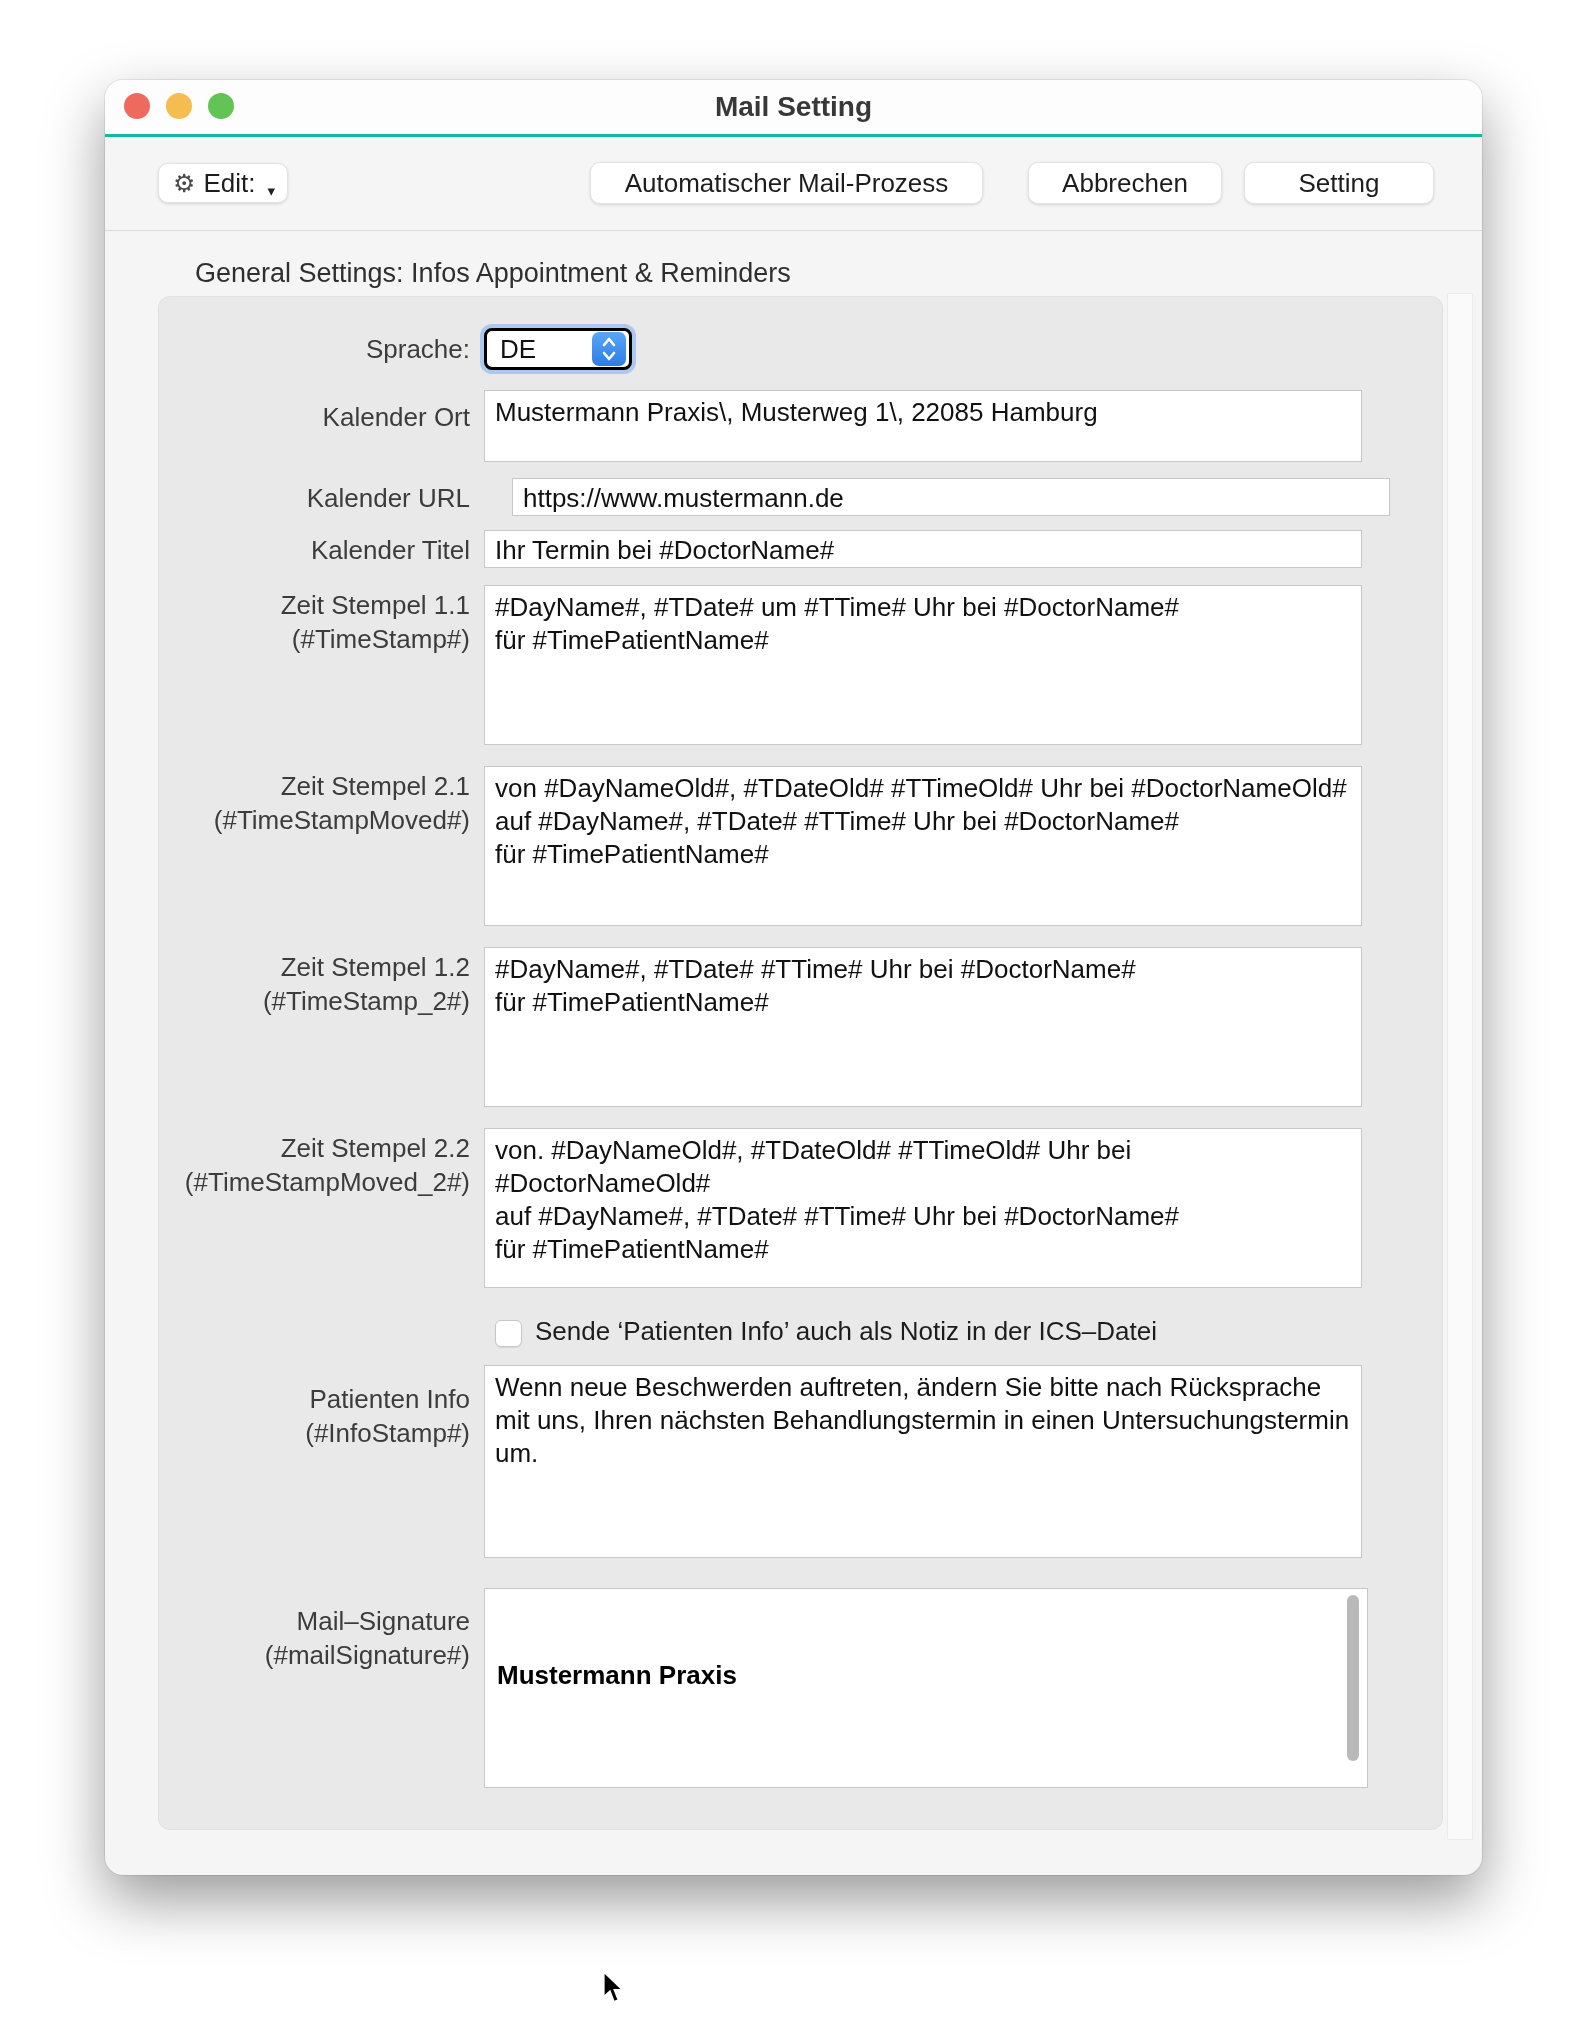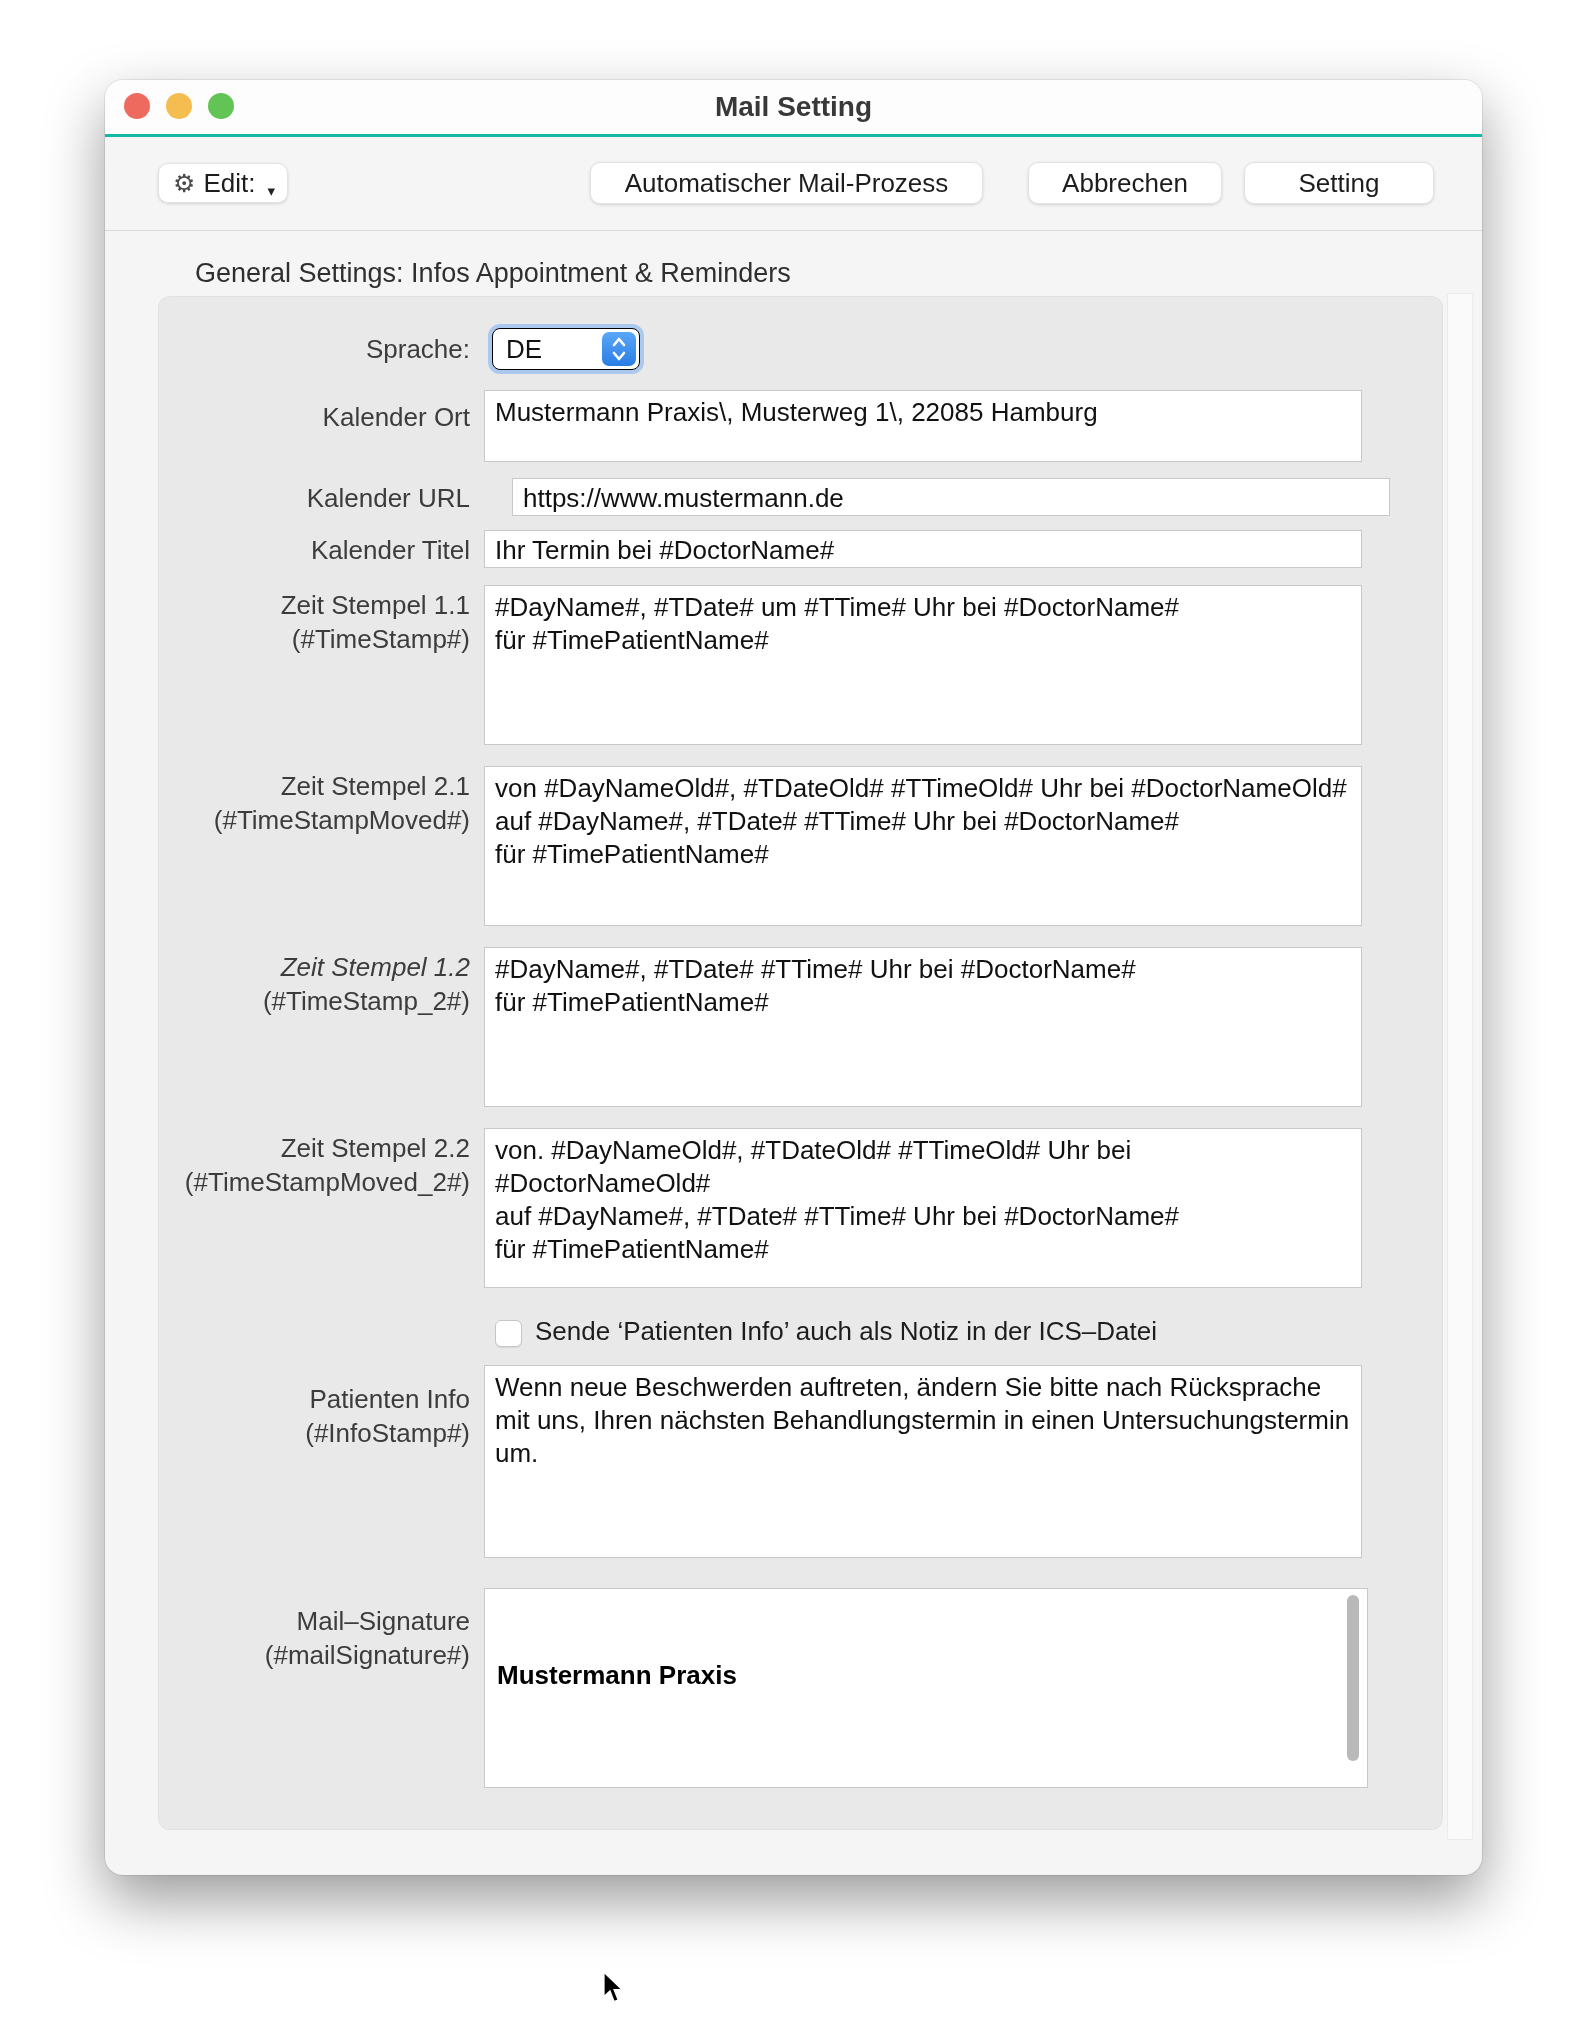--- a/index.html
+++ b/index.html
@@ -40,22 +40,22 @@
   
   .flabel{position:absolute;left:0;width:312px;text-align:right;font-size:26px;
           color:#3c3c3c;line-height:34px;}
   
   .fbox{position:absolute;left:326px;width:878px;background:#ffffff;
         border:1px solid #c8c8c8;box-sizing:border-box;font-size:26px;color:#111;
         white-space:pre-wrap;line-height:33px;padding:5px 10px;overflow:hidden;}
   .single{height:38px;padding-top:3px;white-space:nowrap;}
   
   .dropdown{position:absolute;left:326px;top:32px;width:148px;height:42px;background:#fff;
-            border:1px solid #000000;border-radius:8px;box-shadow:0 0 0 4px rgba(96,160,245,0.45);
-            display:flex;align-items:center;box-sizing:border-box;margin-left:8px;}
+            border:3px solid #000000;border-radius:8px;box-shadow:0 0 0 4px rgba(96,160,245,0.45);
+            display:flex;align-items:center;box-sizing:border-box;}
   .dropdown .val{font-size:26px;color:#111;padding-left:13px;flex:1;}
   .dd-cap{width:34px;height:34px;margin-right:3px;border-radius:7px;
           background:linear-gradient(#5aa7f8,#2a7de4);display:flex;align-items:center;justify-content:center;}
   
   .stepper{position:absolute;left:1279px;width:36px;height:44px;background:#fff;
            border:1px solid #e0e0e0;border-radius:9px;box-shadow:0 1px 3px rgba(0,0,0,0.15);
            display:flex;flex-direction:column;align-items:center;justify-content:center;
            font-family:"DejaVu Sans",sans-serif;font-size:13px;color:#3a3a3a;line-height:11px;}
   
   .checkbox{position:absolute;left:337px;top:1024px;width:27px;height:27px;background:#fff;
@@ -154,21 +154,21 @@
 
       <div class="flabel" style="top:473px;">
         <span style="display:block;">Zeit Stempel 2.1</span>
         <span style="display:block;">(#TimeStampMoved#)</span>
       </div>
       <div class="fbox" style="top:470px;height:160px;">von #DayNameOld#, #TDateOld# #TTimeOld# Uhr bei #DoctorNameOld#
 auf #DayName#, #TDate# #TTime# Uhr bei #DoctorName#
 für #TimePatientName#</div>
 
       <div class="flabel" style="top:654px;">
-        <span style="display:block;font-style:italic;">Zeit Stempel 1.2</span>
+        <span style="display:block;">Zeit Stempel 1.2</span>
         <span style="display:block;">(#TimeStamp_2#)</span>
       </div>
       <div class="fbox" style="top:651px;height:160px;">#DayName#, #TDate# #TTime# Uhr bei #DoctorName#
 für #TimePatientName#</div>
 
       <div class="flabel" style="top:835px;">
         <span style="display:block;">Zeit Stempel 2.2</span>
         <span style="display:block;">(#TimeStampMoved_2#)</span>
       </div>
       <div class="fbox" style="top:832px;height:160px;">von. #DayNameOld#, #TDateOld# #TTimeOld# Uhr bei #DoctorNameOld#

